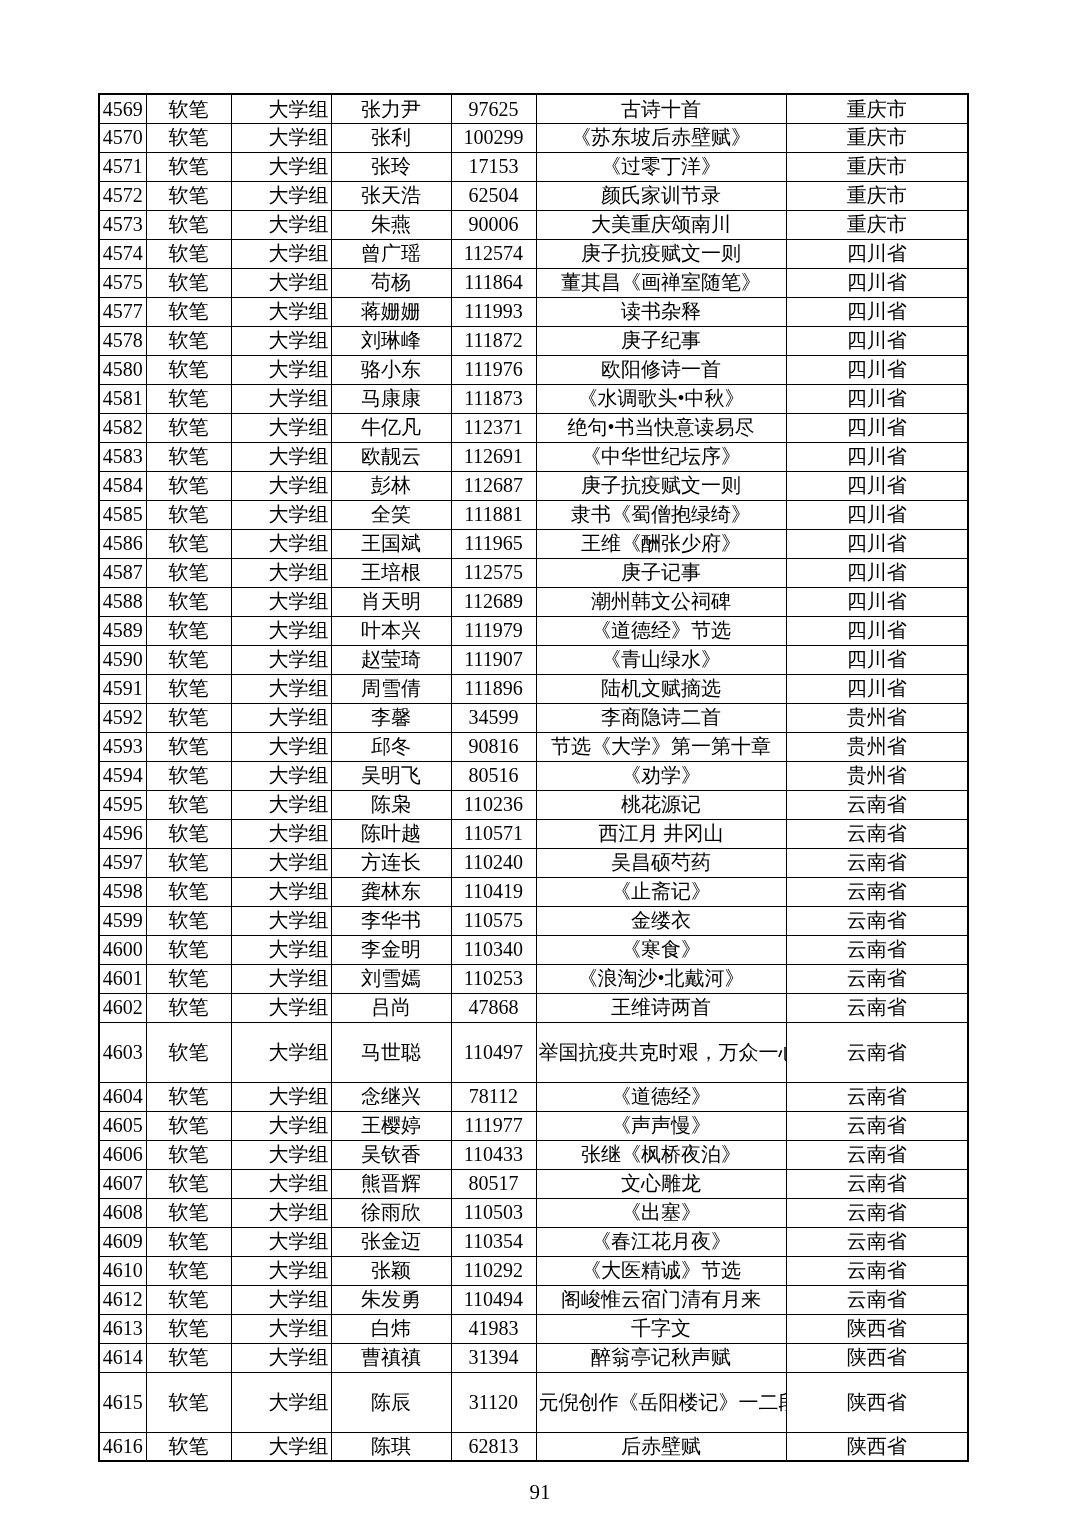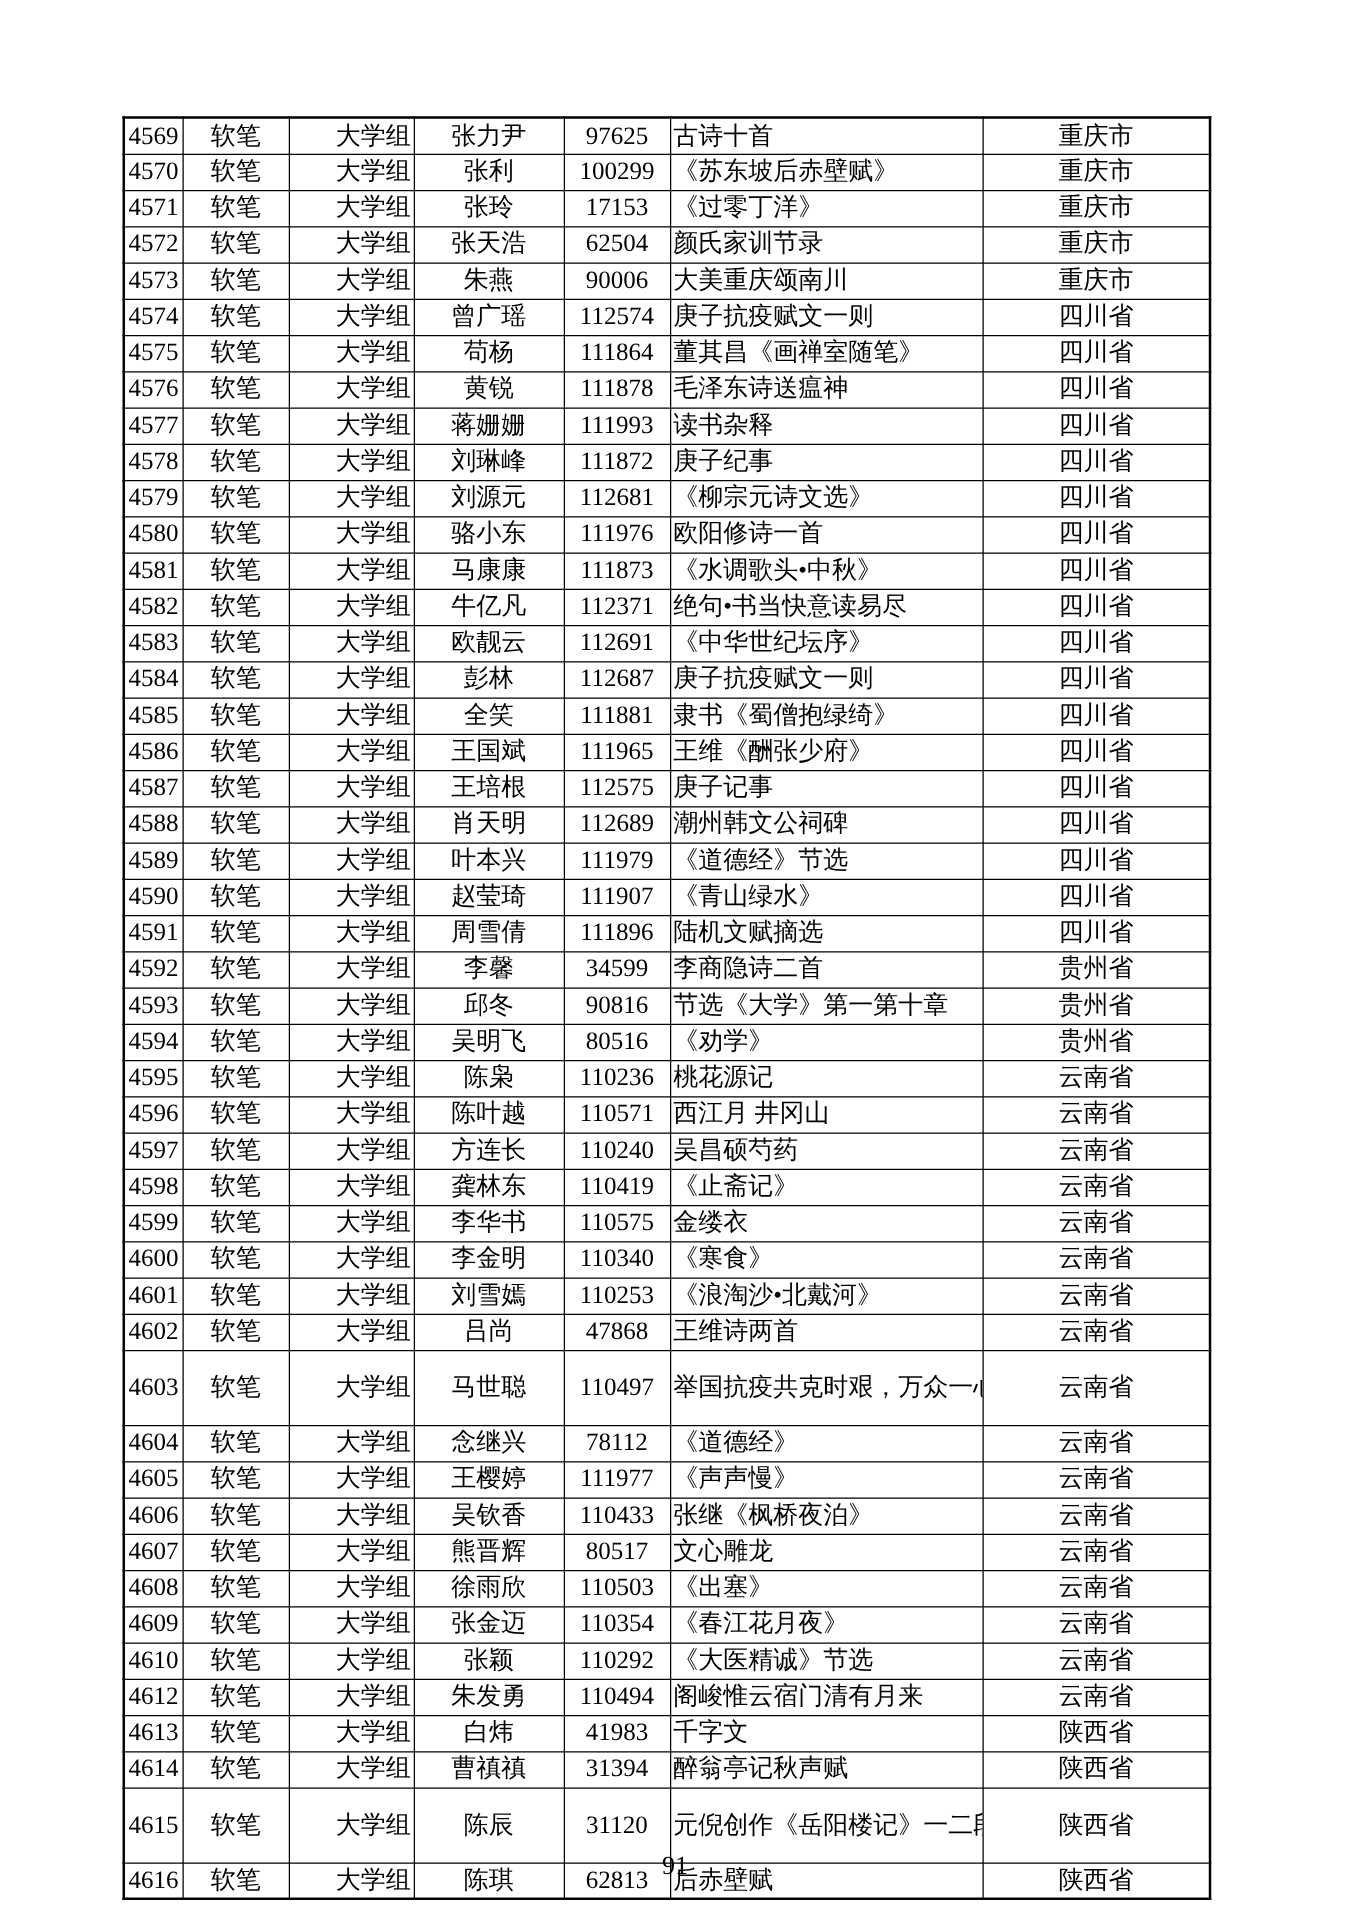--- a/index.html
+++ b/index.html
@@ -48,21 +48,21 @@
     box-sizing: border-box;
     overflow: hidden;
     white-space: nowrap;
   }
 
   td.c-id      { width: 47px;  text-align: center; }
   td.c-cat     { width: 85px;  text-align: center; margin-top: 28px; }
   td.c-group   { width: 100px; text-align: right; }
   td.c-name    { width: 120px; text-align: center; }
   td.c-num     { width: 85px;  text-align: center; }
-  td.c-work    { width: 250px; text-align: left; padding-left: 5px; white-space: normal; }
+  td.c-work    { width: 250px; text-align: center; padding-left: 5px; white-space: normal; }
   td.c-prov    { width: 182px; text-align: center; }
 
   tr.tall td {
     height: 60px;
   }
   tr.tall td.c-work {
     line-height: 1.32;
   }
 
   #page-number {
@@ -141,53 +141,35 @@
           <tr>
             <td class="c-id">4575</td>
             <td class="c-cat">软笔</td>
             <td class="c-group">大学组</td>
             <td class="c-name">苟杨</td>
             <td class="c-num">111864</td>
             <td class="c-work">董其昌《画禅室随笔》</td>
             <td class="c-prov">四川省</td>
           </tr>
           <tr>
-            <td class="c-id">4576</td>
-            <td class="c-cat">软笔</td>
-            <td class="c-group">大学组</td>
-            <td class="c-name">黄锐</td>
-            <td class="c-num">111878</td>
-            <td class="c-work">毛泽东诗送瘟神</td>
-            <td class="c-prov">四川省</td>
-          </tr>
-          <tr>
             <td class="c-id">4577</td>
             <td class="c-cat">软笔</td>
             <td class="c-group">大学组</td>
             <td class="c-name">蒋姗姗</td>
             <td class="c-num">111993</td>
             <td class="c-work">读书杂释</td>
             <td class="c-prov">四川省</td>
           </tr>
           <tr>
             <td class="c-id">4578</td>
             <td class="c-cat">软笔</td>
             <td class="c-group">大学组</td>
             <td class="c-name">刘琳峰</td>
             <td class="c-num">111872</td>
             <td class="c-work">庚子纪事</td>
-            <td class="c-prov">四川省</td>
-          </tr>
-          <tr>
-            <td class="c-id">4579</td>
-            <td class="c-cat">软笔</td>
-            <td class="c-group">大学组</td>
-            <td class="c-name">刘源元</td>
-            <td class="c-num">112681</td>
-            <td class="c-work">《柳宗元诗文选》</td>
             <td class="c-prov">四川省</td>
           </tr>
           <tr>
             <td class="c-id">4580</td>
             <td class="c-cat">软笔</td>
             <td class="c-group">大学组</td>
             <td class="c-name">骆小东</td>
             <td class="c-num">111976</td>
             <td class="c-work">欧阳修诗一首</td>
             <td class="c-prov">四川省</td>

